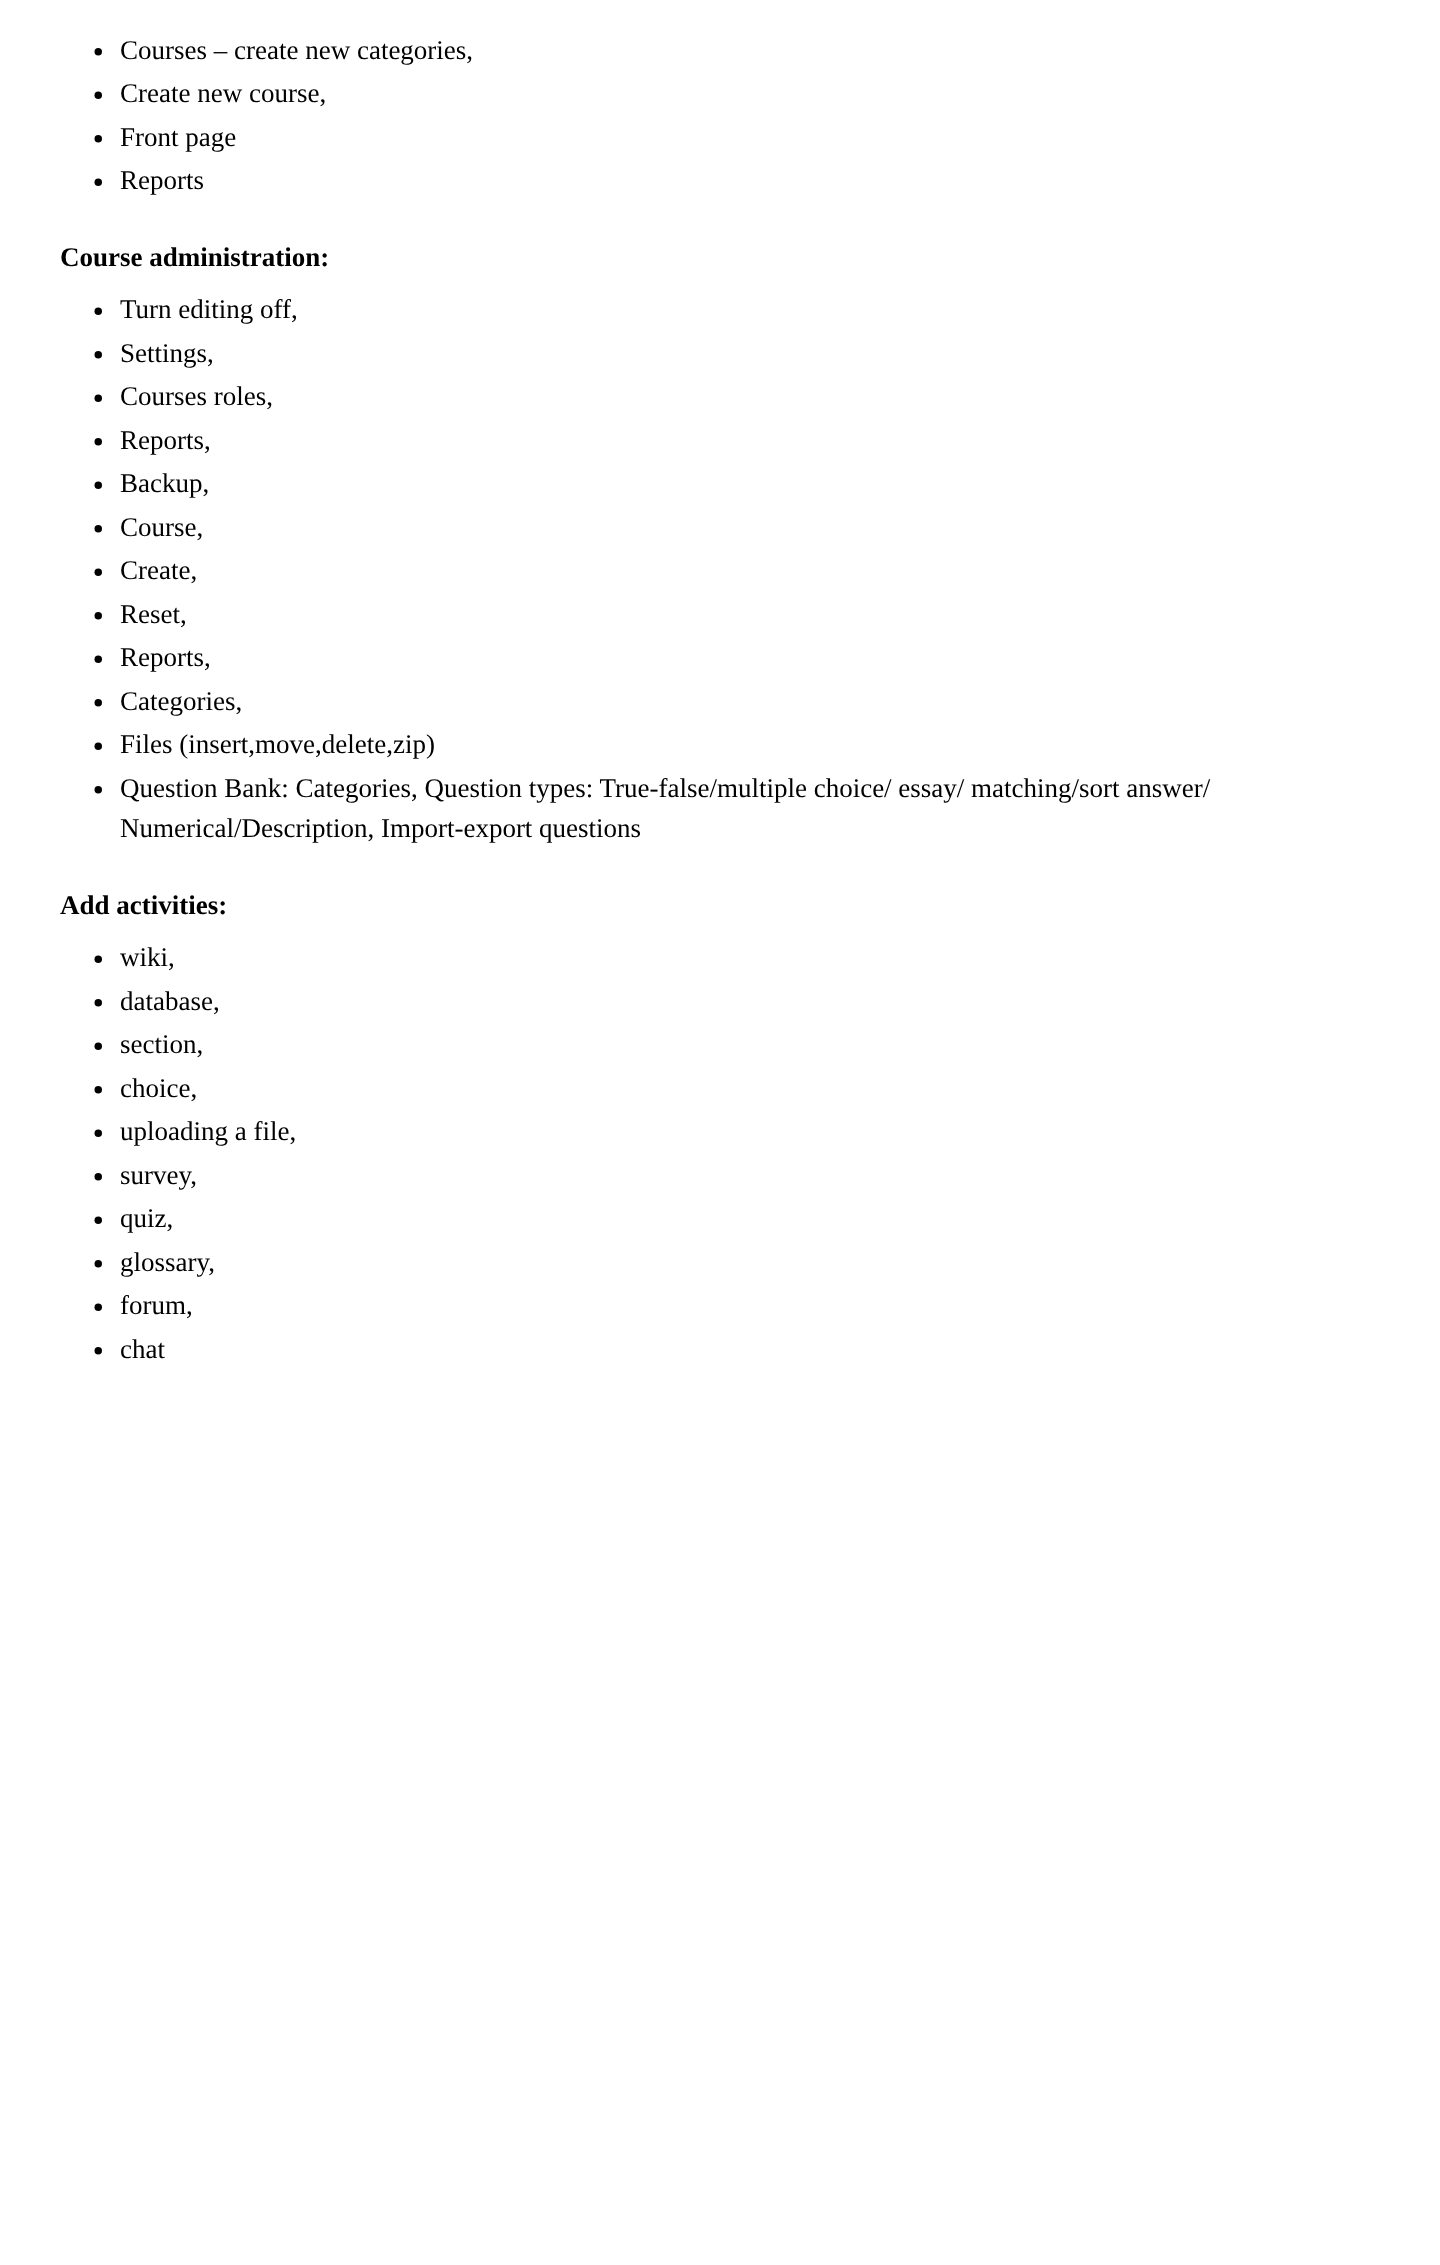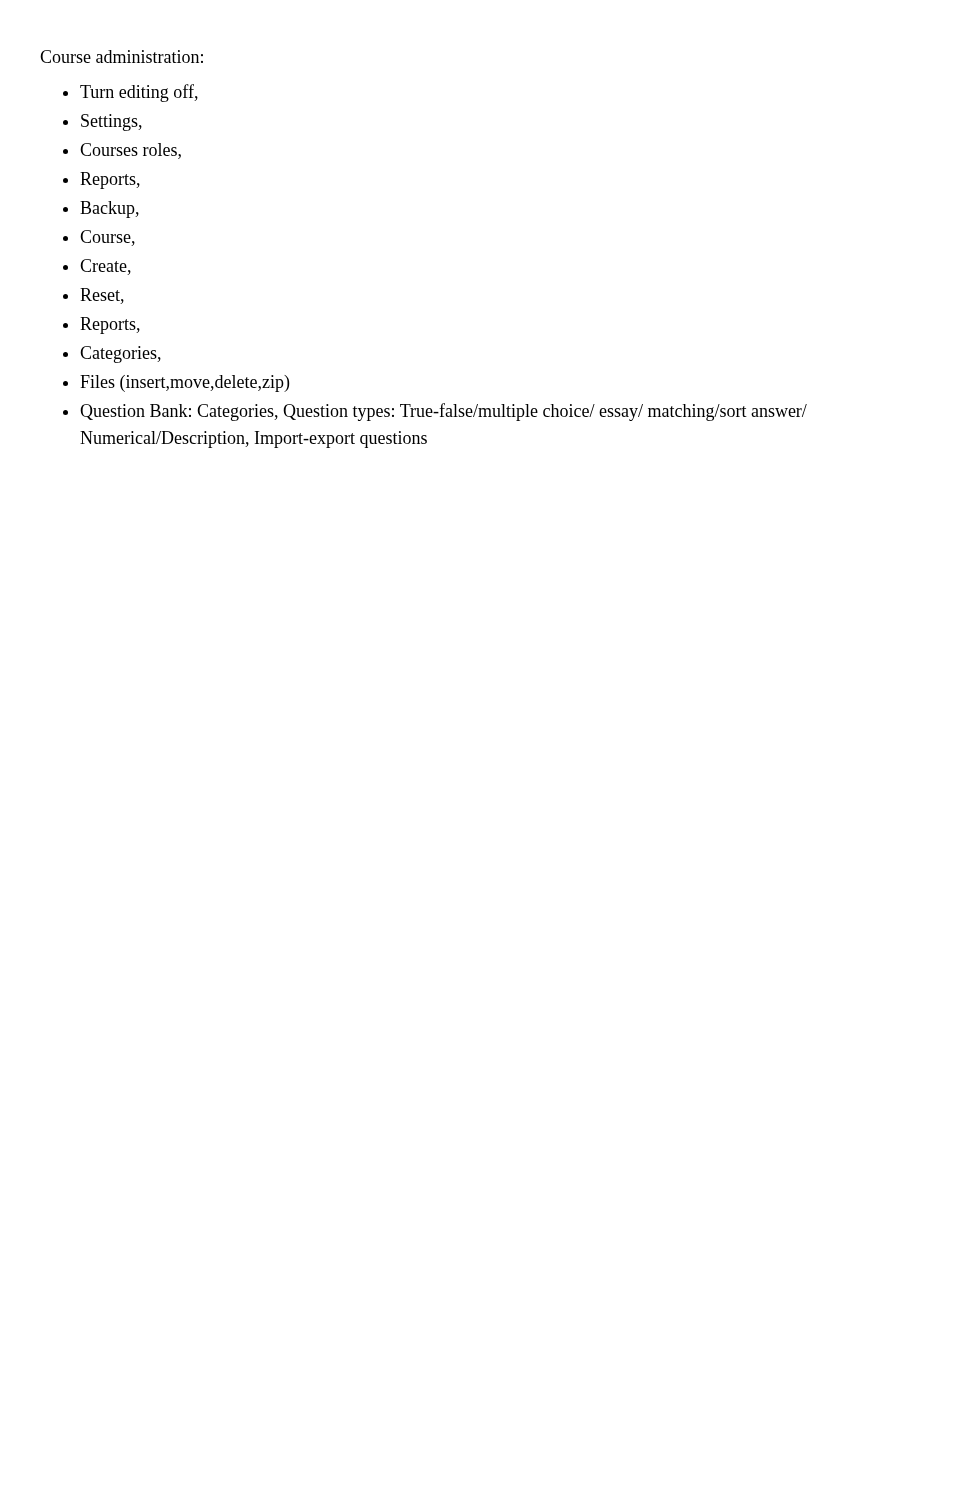--- a/index.html
+++ b/index.html
@@ -35,41 +35,47 @@
     }
 
     .section-heading {
       font-size: 18px;
       font-weight: bold;
       margin-top: 24px;
       margin-bottom: 8px;
     }
 
     .section-heading span {
-      font-weight: normal;
+      font-weight: bold;
     }
 
     .intro-list {
       margin-bottom: 20px;
     }
 
     .block {
       margin-bottom: 10px;
     }
 
     .sub-section {
       margin-top: 20px;
       margin-bottom: 6px;
     }
   </style>
 </head>
 <body>
 
 <div class="content-wrapper">
 
+  <ul class="intro-list">
+    <li>Courses – create new categories,</li>
+    <li>Create new course,</li>
+    <li>Front page</li>
+    <li>Reports</li>
+  </ul>
 
   <div class="block">
     <p class="section-heading">
       <span>Course administration:</span>
     </p>
     <ul>
       <li>Turn editing off,</li>
       <li>Settings,</li>
       <li>Courses roles,</li>
       <li>Reports,</li>
@@ -80,14 +86,31 @@
       <li>Reports,</li>
       <li>Categories,</li>
       <li>Files (insert,move,delete,zip)</li>
       <li>Question Bank: Categories, Question types: True-false/multiple choice/ essay/ matching/sort answer/ Numerical/Description, Import-export questions</li>
     </ul>
   </div>
 
   <div class="block sub-section">
   </div>
 
+  <div class="block sub-section">
+    <p class="section-heading">
+      <span>Add activities:</span>
+    </p>
+    <ul>
+      <li>wiki,</li>
+      <li>database,</li>
+      <li>section,</li>
+      <li>choice,</li>
+      <li>uploading a file,</li>
+      <li>survey,</li>
+      <li>quiz,</li>
+      <li>glossary,</li>
+      <li>forum,</li>
+      <li>chat</li>
+    </ul>
+  </div>
 
 </div>
 
 </body></html>

